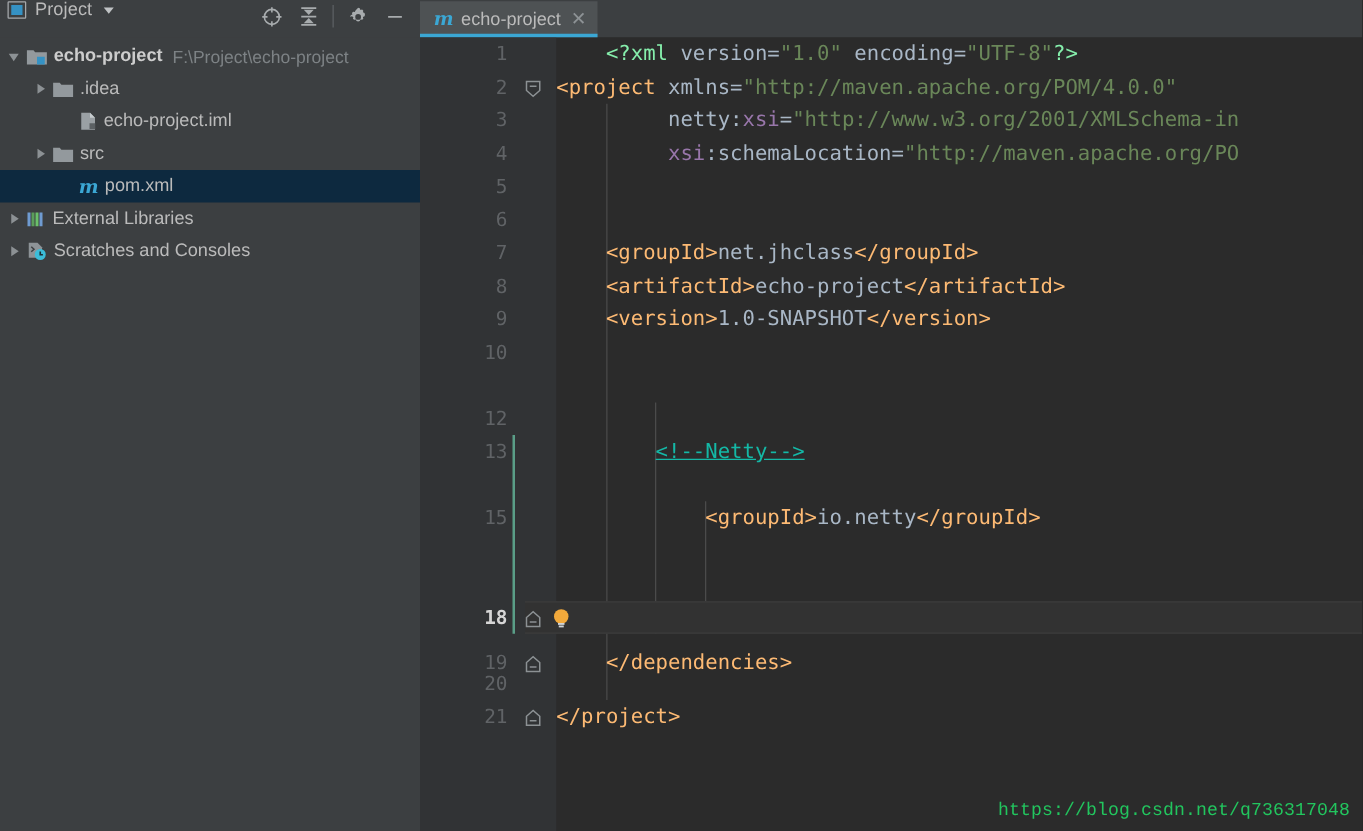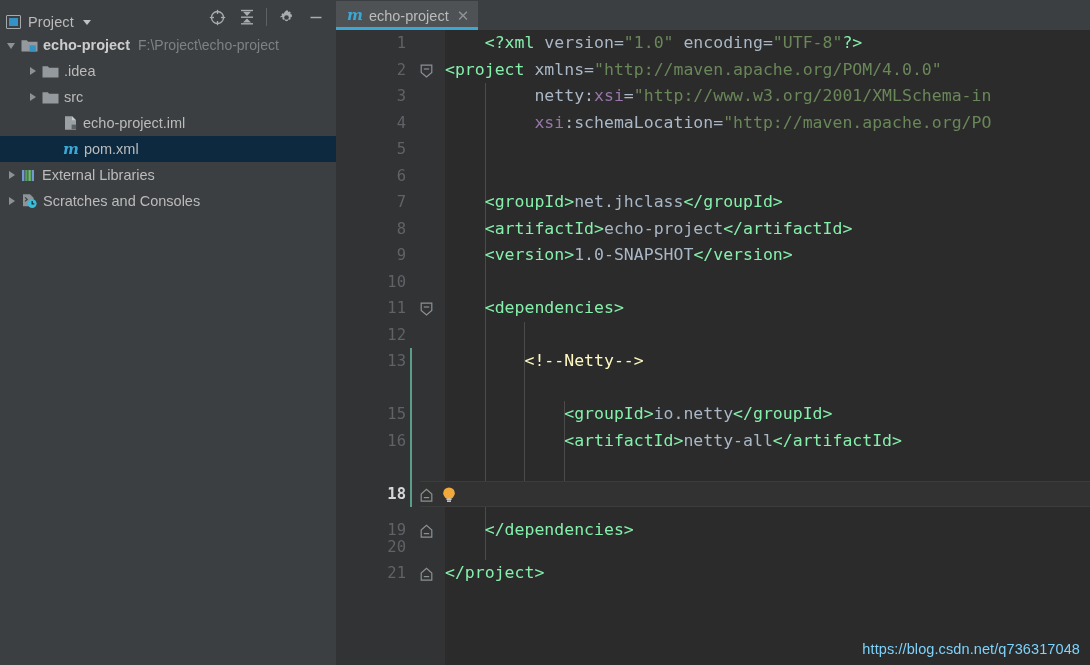--- a/index.html
+++ b/index.html
@@ -22,21 +22,21 @@
     position: relative;
     width: 336px;
     height: 665px;
     background: #3c3f41;
     flex: 0 0 336px;
     overflow: hidden;
   }
   #sidebar-header {
     height: 30px;
     display: flex;
-    align-items: flex-end;
+    align-items: flex-start;
     background: #3c3f41;
     padding: 0 6px 0 6px;
     box-sizing: border-box;
   }
   .proj-label-wrap {
     display: flex;
     align-items: center;
     gap: 7px;
     flex: 1 1 auto;
     min-width: 0;
@@ -229,25 +229,25 @@
     font-family: "DejaVu Sans Mono", monospace;
   }
   .cline.current .lnum { color: #d6d6d6; font-weight: bold; }
   .ctext {
     position: absolute;
     left: 109px;
     top: 0;
   }
 
   
-  .s-tag      { color: #86efac; }
+  .s-tag      { color: #fdba74; }
   .s-txt      { color: #a9b7c6; }
   .s-attr     { color: #9876aa; }
   .s-str      { color: #6a8759; }
-  .s-cmt      { color: #fef9c3; }
+  .s-cmt      { color: #14b8a6; text-decoration: underline; }
   .s-proc     { color: #86efac; }
   .s-match    { background: #3b514d; }
   .s-caret    { color: #ffff00; font-weight: bold; }
 
   
   .fold {
     position: absolute;
     left: 84px;
     top: 4px;
     width: 13px; height: 13px;
@@ -268,23 +268,23 @@
   .indent-guide {
     position: absolute;
     width: 1px;
     background: #4b4b4b;
   }
 
   #watermark {
     position: absolute;
     right: 10px;
     bottom: 8px;
-    color: #7dd3fc;
+    color: #22c55e;
     font-size: 14.5px;
-    font-family: Liberation Sans, sans-serif;
+    font-family: Liberation Mono, monospace;
     letter-spacing: .1px;
   }
 </style>
 </head>
 <body>
 
 <div id="app">
 
   <div id="sidebar">
 
@@ -345,40 +345,40 @@
           <span style="display: inline-block; flex: 0 0 auto; width: 27px;"></span>
           <span class="twisty closed"></span>
           <span class="ic">
             <svg width="17" height="15" viewBox="0 0 17 15">
               <path d="M0.5 2.2h5.3l1.3 1.5h9.4v9.8H0.5z" fill="#93999d"></path>
             </svg>
           </span>
           <span class="tree-label">.idea</span>
         </div>
         <div class="tree-row">
-          <span style="display: inline-block; flex: 0 0 auto; width: 27px;"></span>
-          <span class="twisty closed"></span>
-          <span class="ic">
-            <svg width="17" height="15" viewBox="0 0 17 15">
-              <path d="M0.5 2.2h5.3l1.3 1.5h9.4v9.8H0.5z" fill="#93999d"></path>
-            </svg>
-          </span>
-          <span class="tree-label">src</span>
-        </div>
-        <div class="tree-row">
           <span style="display: inline-block; flex: 0 0 auto; width: 48px;"></span>
           <span class="twisty"></span>
           <span class="ic">
             <svg width="15" height="16" viewBox="0 0 15 16">
               <path d="M2 1.2h7l4 4v9.6H2z" fill="#9aa0a4"></path>
               <path d="M9 1.2l4 4H9z" fill="#c6cbce"></path>
               <rect x="8.6" y="9.6" width="4.6" height="4.6" fill="#5c6164"></rect>
             </svg>
           </span>
           <span class="tree-label">echo-project.iml</span>
+        </div>
+        <div class="tree-row">
+          <span style="display: inline-block; flex: 0 0 auto; width: 27px;"></span>
+          <span class="twisty closed"></span>
+          <span class="ic">
+            <svg width="17" height="15" viewBox="0 0 17 15">
+              <path d="M0.5 2.2h5.3l1.3 1.5h9.4v9.8H0.5z" fill="#93999d"></path>
+            </svg>
+          </span>
+          <span class="tree-label">src</span>
         </div>
         <div class="tree-row selected">
           <span style="display: inline-block; flex: 0 0 auto; width: 48px;"></span>
           <span class="twisty"></span>
           <span class="ic">
             <span style="font-family:'DejaVu Serif',serif;font-style:italic;font-weight:bold;color:#3ba7d4;font-size:15px;line-height:1;">m</span>
           </span>
           <span class="tree-label">pom.xml</span>
         </div>
         <div class="tree-row">
@@ -434,28 +434,23 @@
                 <line x1="3.8" y1="5" x2="9.2" y2="5" stroke="#8c9194" stroke-width="1.2"></line>
               </svg></span><span class="ctext"><span class="s-tag">&lt;project</span><span class="s-txt"> xmlns=</span><span class="s-str">"http://maven.apache.org/POM/4.0.0"</span></span></div>
           <div class="cline" style="top: 53px; position: absolute; left: 0px; right: 0px;"><span class="lnum">3</span><span class="ctext"><span class="s-txt">         netty:</span><span class="s-attr">xsi</span><span class="s-txt">=</span><span class="s-str">"http://www.w3.org/2001/XMLSchema-in</span></span></div>
           <div class="cline" style="top: 79.5px; position: absolute; left: 0px; right: 0px;"><span class="lnum">4</span><span class="ctext"><span class="s-txt">         </span><span class="s-attr">xsi</span><span class="s-txt">:schemaLocation=</span><span class="s-str">"http://maven.apache.org/PO</span></span></div>
           <div class="cline" style="top: 106px; position: absolute; left: 0px; right: 0px;"><span class="lnum">5</span></div>
           <div class="cline" style="top: 132.5px; position: absolute; left: 0px; right: 0px;"><span class="lnum">6</span><span class="ctext"></span></div>
           <div class="cline" style="top: 159px; position: absolute; left: 0px; right: 0px;"><span class="lnum">7</span><span class="ctext"><span class="s-txt">    </span><span class="s-tag">&lt;groupId&gt;</span><span class="s-txt">net.jhclass</span><span class="s-tag">&lt;/groupId&gt;</span></span></div>
           <div class="cline" style="top: 185.5px; position: absolute; left: 0px; right: 0px;"><span class="lnum">8</span><span class="ctext"><span class="s-txt">    </span><span class="s-tag">&lt;artifactId&gt;</span><span class="s-txt">echo-project</span><span class="s-tag">&lt;/artifactId&gt;</span></span></div>
           <div class="cline" style="top: 212px; position: absolute; left: 0px; right: 0px;"><span class="lnum">9</span><span class="ctext"><span class="s-txt">    </span><span class="s-tag">&lt;version&gt;</span><span class="s-txt">1.0-SNAPSHOT</span><span class="s-tag">&lt;/version&gt;</span></span></div>
           <div class="cline" style="top: 238.5px; position: absolute; left: 0px; right: 0px;"><span class="lnum">10</span><span class="ctext"></span></div>
-          <div class="cline" style="top: 265px; position: absolute; left: 0px; right: 0px;"><span class="lnum">11</span><span class="fold"><svg width="13" height="15" viewBox="0 0 13 15">
-                <path d="M1.2 1.2h10.6v7.2l-5.3 4.6-5.3-4.6z" fill="none" stroke="#8c9194" stroke-width="1.2"></path>
-                <line x1="3.8" y1="5" x2="9.2" y2="5" stroke="#8c9194" stroke-width="1.2"></line>
-              </svg></span><span class="ctext"><span class="s-txt">    </span><span class="s-tag">&lt;dependencies&gt;</span></span></div>
           <div class="cline" style="top: 291.5px; position: absolute; left: 0px; right: 0px;"><span class="lnum">12</span><span class="ctext"></span></div>
           <div class="cline" style="top: 318px; position: absolute; left: 0px; right: 0px;"><span class="lnum">13</span><span class="ctext"><span class="s-txt">        </span><span class="s-cmt">&lt;!--Netty--&gt;</span></span></div>
           <div class="cline" style="top: 371px; position: absolute; left: 0px; right: 0px;"><span class="lnum">15</span><span class="ctext"><span class="s-txt">            </span><span class="s-tag">&lt;groupId&gt;</span><span class="s-txt">io.netty</span><span class="s-tag">&lt;/groupId&gt;</span></span></div>
-          <div class="cline" style="top: 397.5px; position: absolute; left: 0px; right: 0px;"><span class="lnum">16</span><span class="ctext"><span class="s-txt">            </span><span class="s-tag">&lt;artifactId&gt;</span><span class="s-txt">netty-all</span><span class="s-tag">&lt;/artifactId&gt;</span></span></div>
           <div class="cline current" style="top: 450.5px; position: absolute; left: 0px; right: 0px;"><div class="rowhl"></div><span class="lnum">18</span><span class="fold"><svg width="13" height="15" viewBox="0 0 13 15">
                 <path d="M1.2 13.2h10.6V6l-5.3-4.6L1.2 6z" fill="none" stroke="#8c9194" stroke-width="1.2"></path>
                 <line x1="3.8" y1="9.6" x2="9.2" y2="9.6" stroke="#8c9194" stroke-width="1.2"></line>
               </svg></span><span class="bulb"><svg width="16" height="18" viewBox="0 0 16 18">
                 <circle cx="8" cy="7.2" r="5.8" fill="#f2a93b"></circle>
                 <rect x="5.4" y="12.4" width="5.2" height="1.5" fill="#d0d3d6"></rect>
                 <rect x="6" y="14.4" width="4" height="1.5" fill="#d0d3d6"></rect>
               </svg></span></div>
           <div class="cline" style="top: 487px; position: absolute; left: 0px; right: 0px;"><span class="lnum">19</span><span class="fold"><svg width="13" height="15" viewBox="0 0 13 15">
                 <path d="M1.2 13.2h10.6V6l-5.3-4.6L1.2 6z" fill="none" stroke="#8c9194" stroke-width="1.2"></path>

